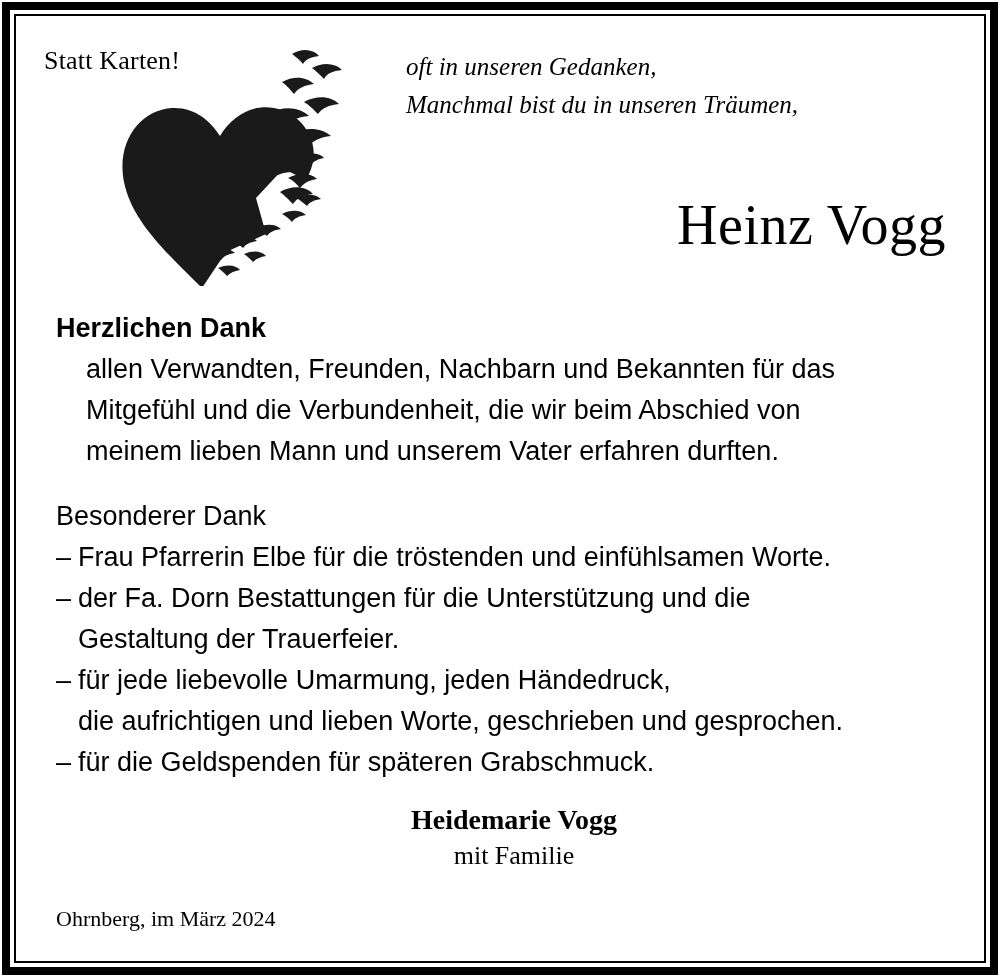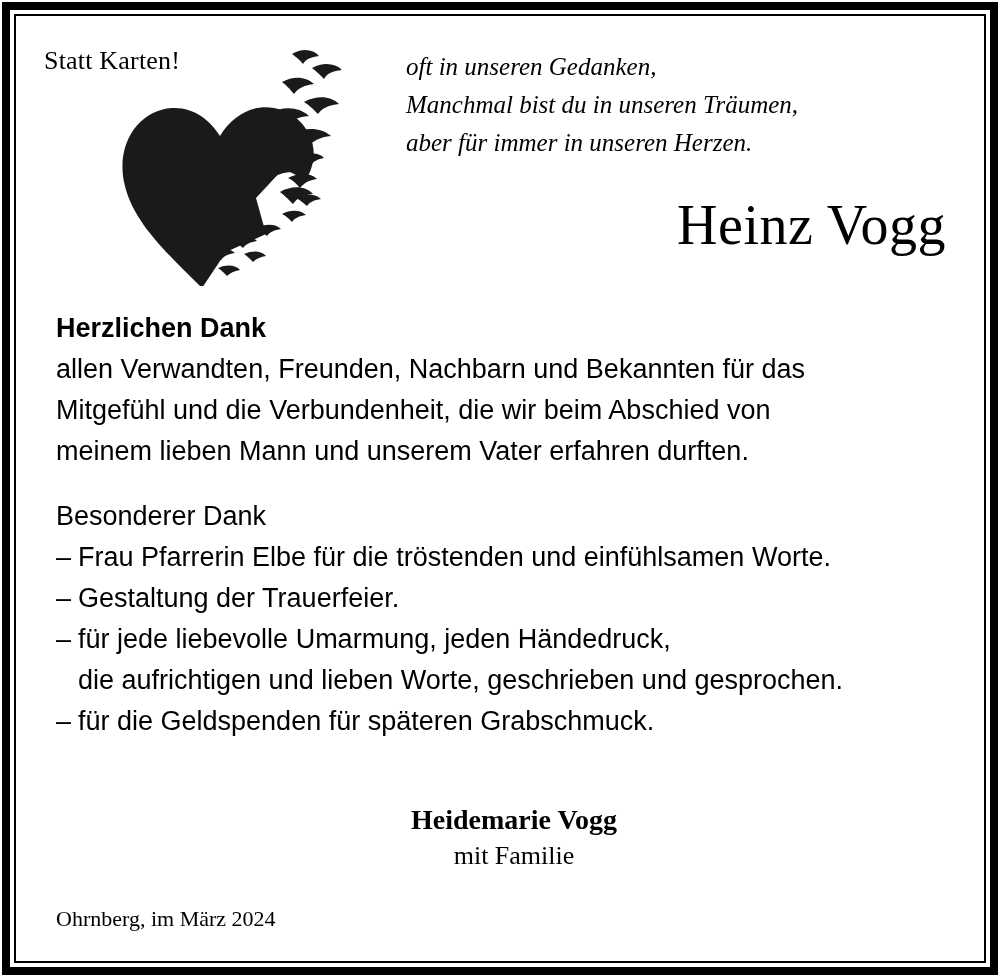--- a/index.html
+++ b/index.html
@@ -114,20 +114,21 @@
     line-height: 41px;
   }
   .thanks-heading {
     font-weight: bold;
     font-size: 27px;
     line-height: 41px;
   }
   .thanks-paragraph {
     font-size: 27px;
     line-height: 41px;
+    margin-left: 30px;
   }
   .thanks-paragraph .txt-line { display: block; white-space: nowrap; }
 
   .special-block {
     margin-top: 24px;
   }
   .special-heading {
     font-size: 27px;
     line-height: 41px;
   }
@@ -227,21 +228,20 @@
               <path d="M186 16 c 10 -6 21 -5 27 2 c -8 1 -13 3 -16 8 c -4 -5 -7 -7 -11 -10z"></path>
               <path d="M144 132 c 15 -8 32 -7 41 2 c -12 1 -20 5 -25 12 c -7 -7 -11 -11 -16 -14z"></path>
               <path d="M174 154 c 12 -7 26 -6 33 2 c -10 1 -16 4 -20 10 c -6 -6 -9 -9 -13 -12z"></path>
             </g>
           </svg>
         </div>
 
         <div class="poem">
           <span class="poem-line">oft in unseren Gedanken,</span>
           <span class="poem-line">Manchmal bist du in unseren Träumen,</span>
-          <span class="poem-line">aber für immer in unseren Herzen.</span>
         </div>
 
         <div class="deceased-name">Heinz Vogg</div>
       </div>
 
       <div class="body-block">
 
         <div class="thanks-heading">Herzlichen Dank</div>
 
         <div class="thanks-paragraph">
@@ -253,20 +253,21 @@
         <div class="special-block">
           <div class="special-heading">Besonderer Dank</div>
 
           <ul class="special-list">
             <li>
               <span class="dash">–</span>
               <span class="li-line">Frau Pfarrerin Elbe für die tröstenden und einfühlsamen Worte.</span>
             </li>
             <li>
               <span class="dash">–</span>
+              <span class="li-line">der Fa. Dorn Bestattungen für die Unterstützung und die</span>
               <span class="li-line">Gestaltung der Trauerfeier.</span>
             </li>
             <li>
               <span class="dash">–</span>
               <span class="li-line">für jede liebevolle Umarmung, jeden Händedruck,</span>
               <span class="li-line">die aufrichtigen und lieben Worte, geschrieben und gesprochen.</span>
             </li>
             <li>
               <span class="dash">–</span>
               <span class="li-line">für die Geldspenden für späteren Grabschmuck.</span>

